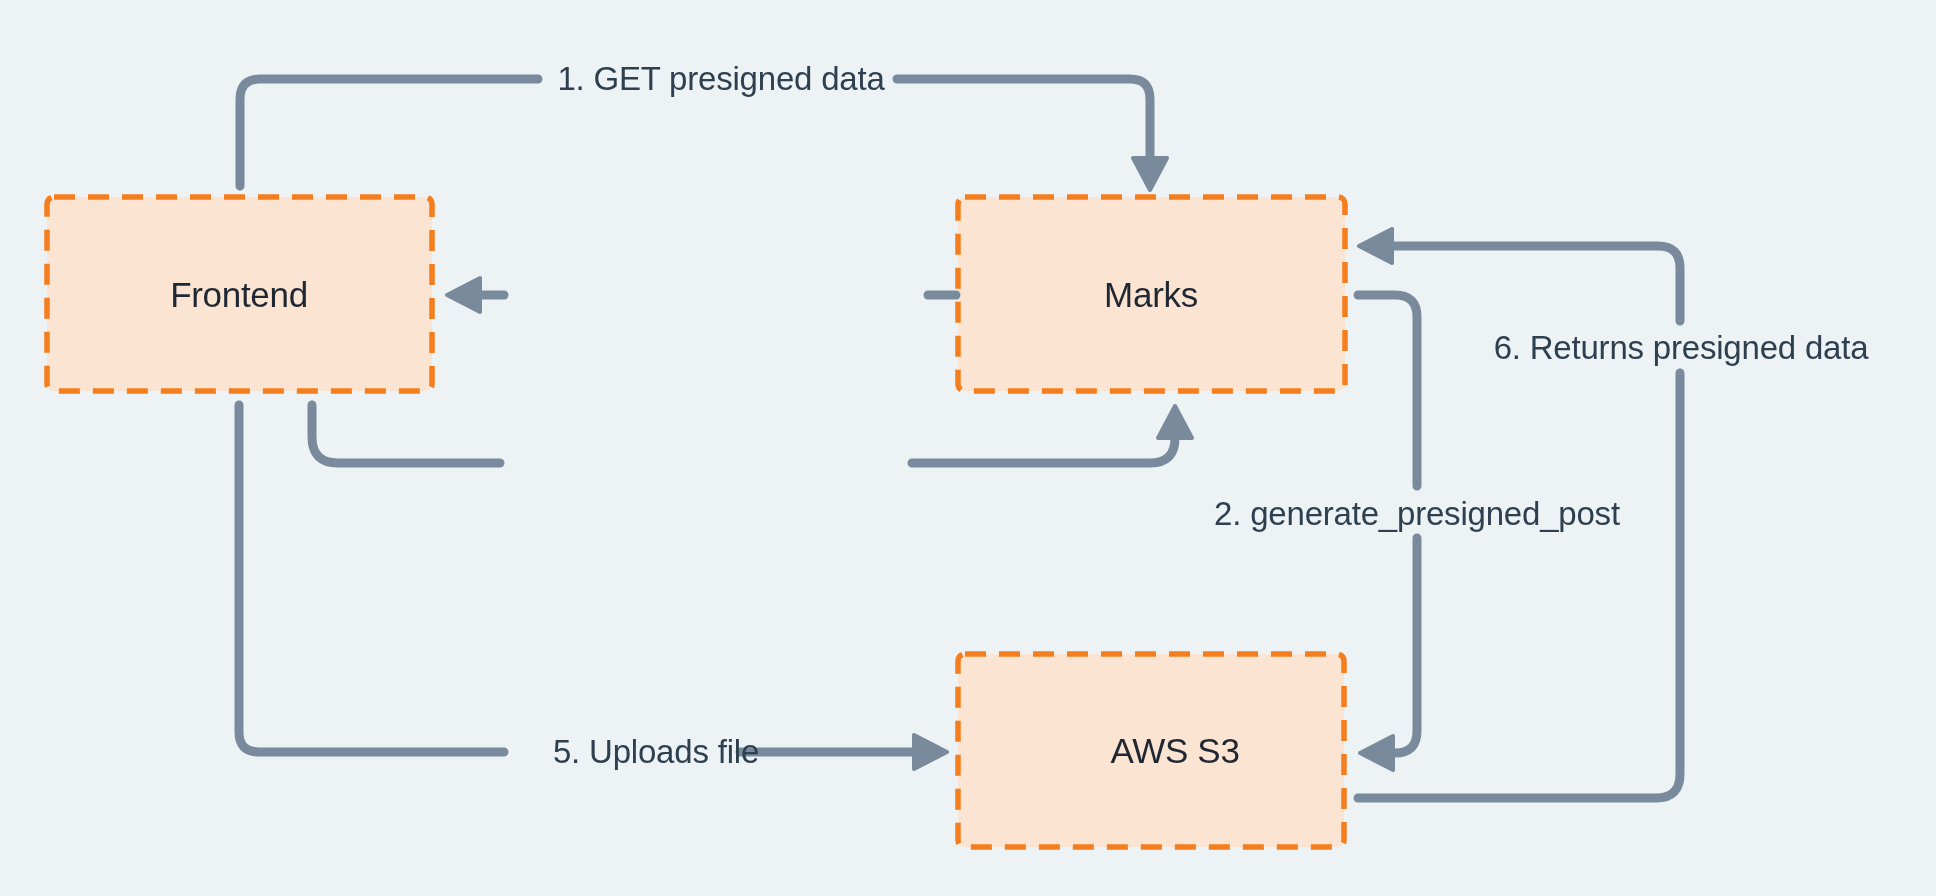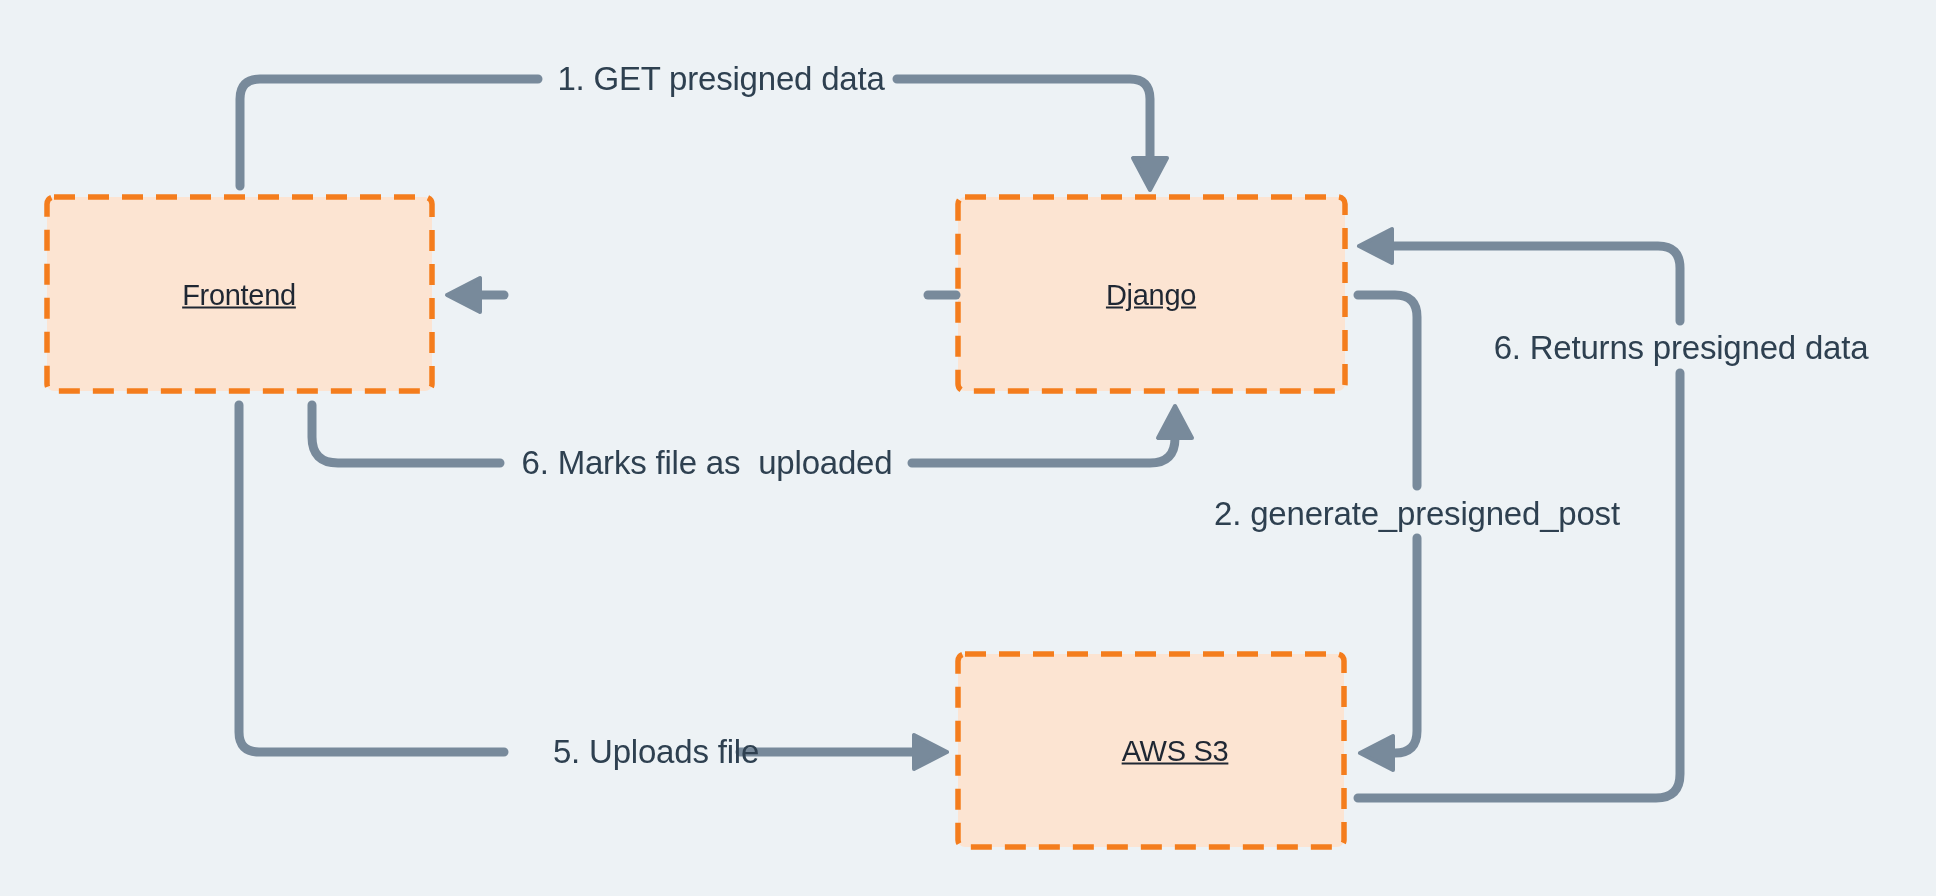--- a/index.html
+++ b/index.html
@@ -35,25 +35,24 @@
     stroke-linejoin: round;
   }
 
   .label {
     position: absolute;
     transform: translate(-50%, -50%);
     white-space: pre;
     pointer-events: none;
   }
   .node-label {
-    font-size: 29px;
+    font-size: 35px;
     font-weight: 500;
     letter-spacing: -0.3px;
     color: var(--node-label-text, #1f2733);
-    text-decoration: underline;
   }
   .edge-label {
     font-size: 33px;
     font-weight: 400;
     letter-spacing: -0.2px;
     color: var(--edge-label-text, #2e4050);
   }
 </style>
 </head>
 <body>
@@ -99,22 +98,21 @@
     </g>
 
     <g class="edge">
       <path class="seg" d="M1358,798 L1656,798 Q1680,798 1680,774 L1680,373"></path>
       <path class="seg" d="M1680,321 L1680,268 Q1680,246 1658,246 L1394,246"></path>
       <path class="head" d="M1359,246 L1392,229 L1392,263 Z"></path>
     </g>
   </svg>
 
   <div class="label node-label" style="left:239px; top:295px;">Frontend</div>
-  <div class="label node-label" style="left:1151px; top:295px;">Django</div>
+  <div class="label node-label" style="left:1151px; top:295px;">Marks</div>
   <div class="label node-label" style="left:1175px; top:751px;">AWS S3</div>
 
   <div class="label edge-label" style="left:721px; top:79px;">1. GET presigned data</div>
   <div class="label edge-label" style="left:1417px; top:514px;">2. generate_presigned_post</div>
   <div class="label edge-label" style="left:1681px; top:348px;">6. Returns presigned data</div>
   <div class="label edge-label" style="left:656px; top:752px;">5. Uploads file</div>
-  <div class="label edge-label" style="left:707px; top:463px;">6. Marks file as  uploaded</div>
 
 </div>
 
 </body></html>

